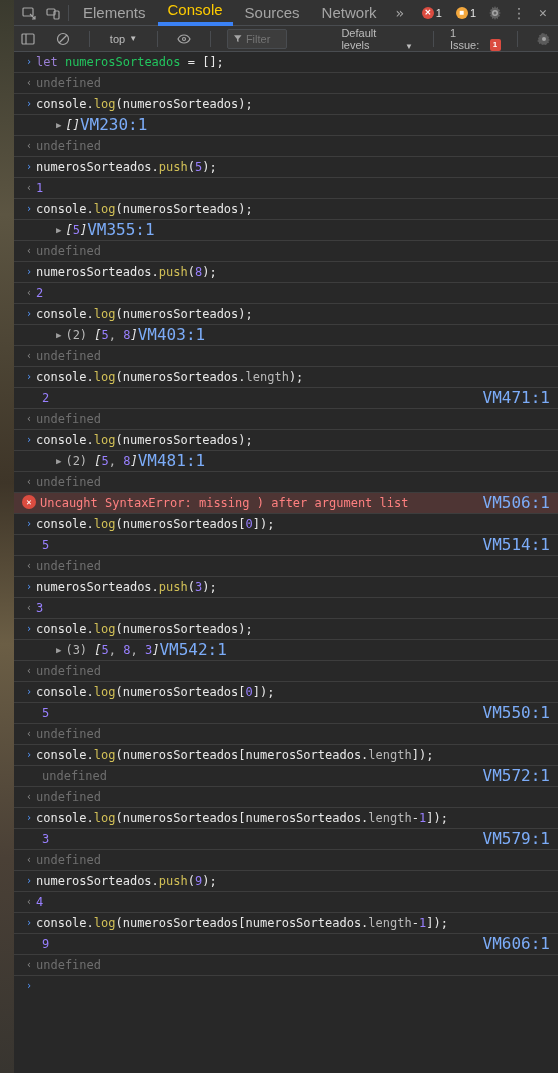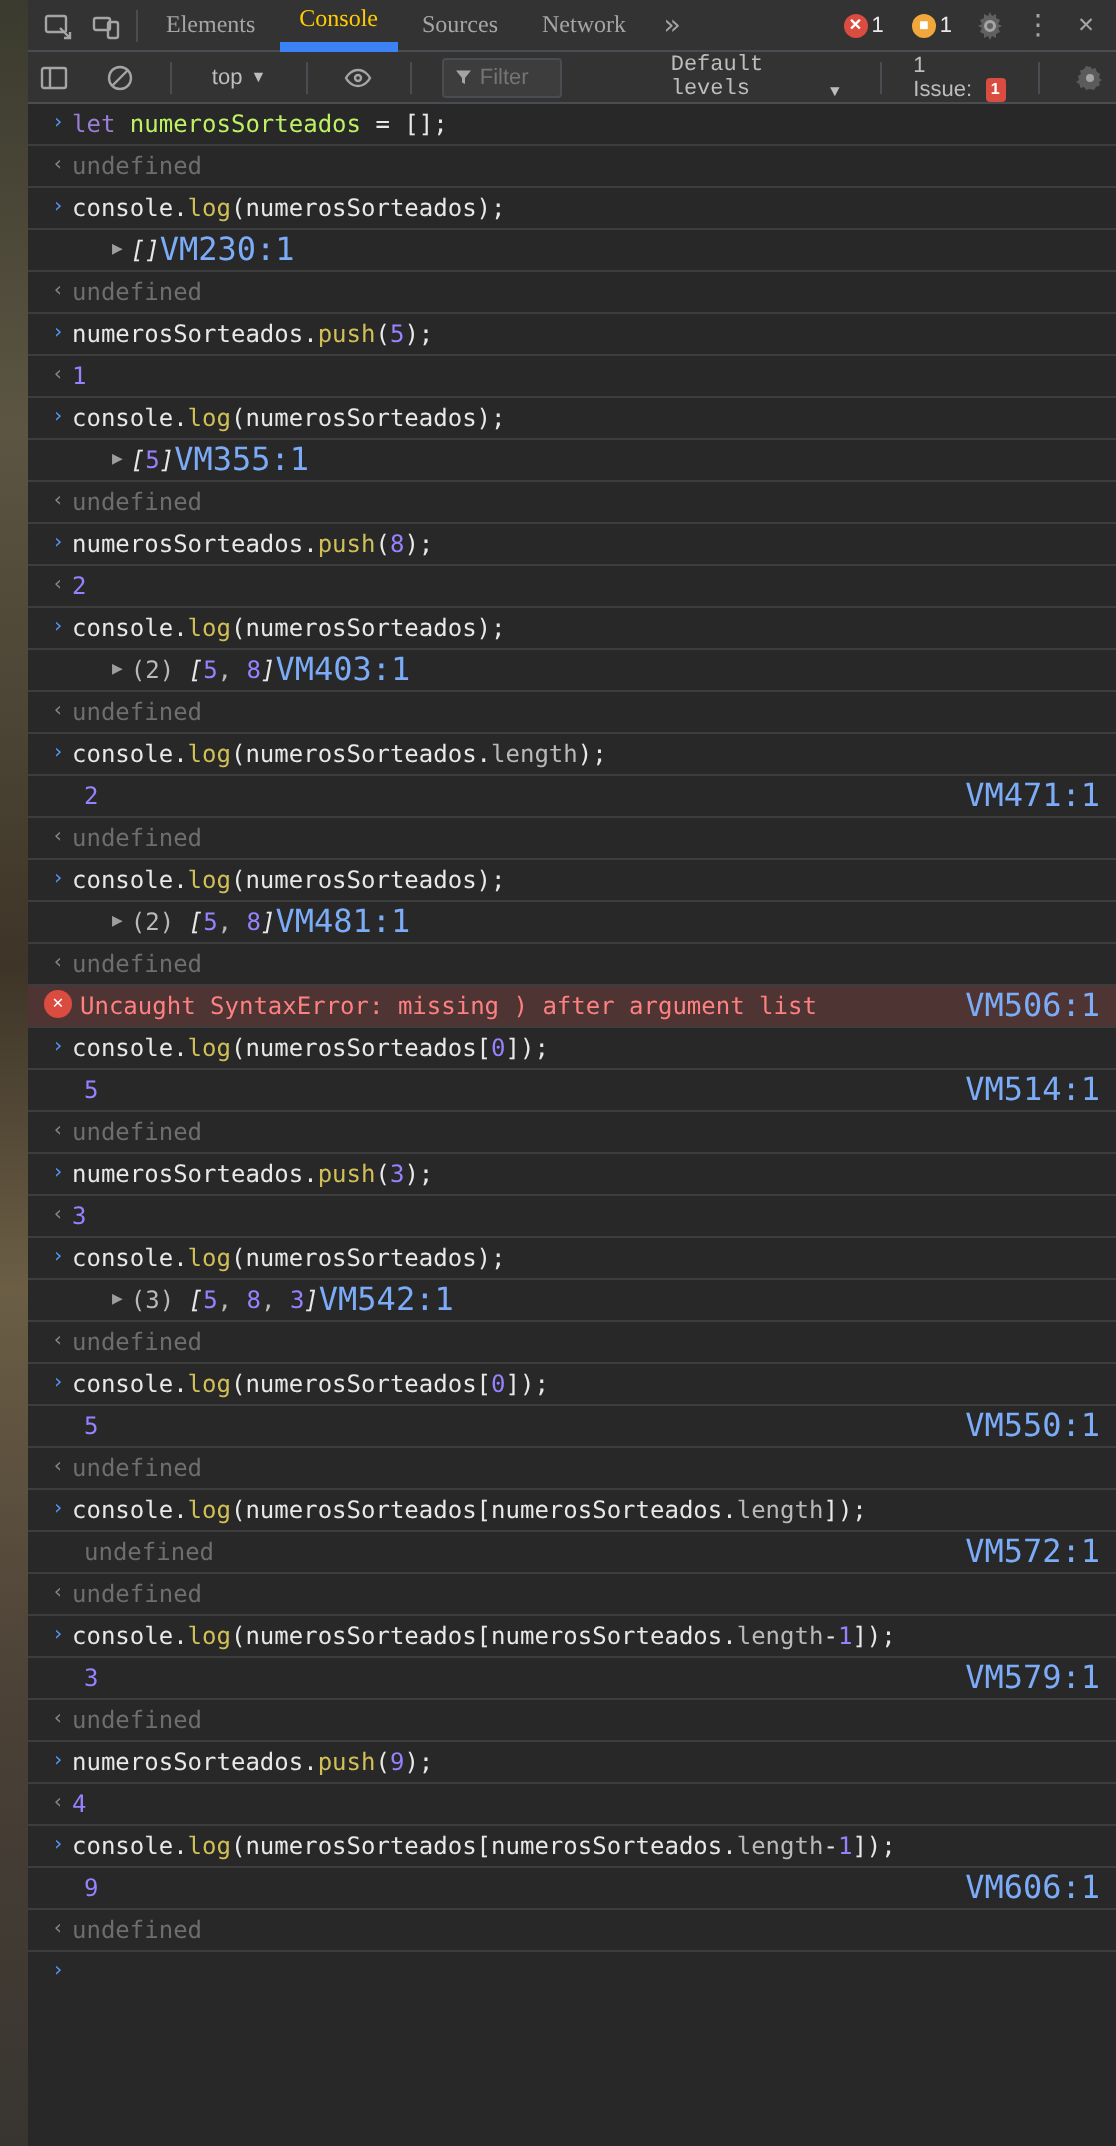--- a/index.html
+++ b/index.html
@@ -1,49 +1,49 @@
 <!DOCTYPE html>
 <html><head>
 <meta charset="utf-8">
 <style>
 * { margin:0; padding:0; box-sizing:border-box; }
 body { background:#282828; font-family:Consolas,Menlo,monospace; font-size:12px; color:#e8e8e8; width:558px; height:1073px; display:flex; }
 .sidebar { width:14px; background:linear-gradient(180deg,#3a3a2e 0%,#5c5542 20%,#3e3528 45%,#6b5e45 60%,#4a4036 80%,#383530 100%); }
 .main { flex:1; display:flex; flex-direction:column; background:#282828; }
 .tabs { height:26px; background:#333; border-bottom:1px solid #494c50; display:flex; align-items:center; padding:0 4px; gap:2px; }
 .tabs .ic { width:22px; height:22px; display:flex; align-items:center; justify-content:center; color:#a5a5a5; }
-.tab { padding:4px 10px; font-family:Liberation Serif, serif; font-size:12px; color:#a5a5a5; cursor:pointer; }
+.tab { padding:4px 10px; font-family:Liberation Sans, sans-serif; font-size:15px; color:#a5a5a5; cursor:pointer; }
 .tab.active { color:#fc0; border-bottom:6px solid #3b82f6; }
 .tabs .spacer { flex:1; }
 .err-badge { display:flex; align-items:center; gap:2px; padding:0 6px; font-family:'Segoe UI',sans-serif; font-size:11px; color:#e8e8e8; }
 .circ { width:12px; height:12px; border-radius:50%; display:flex; align-items:center; justify-content:center; font-size:8px; font-weight:bold; color:#fff; }
 .circ.red { background:#db4c40; }
 .circ.yel { background:#f2a73d; }
 .toolbar { height:26px; background:#333; border-bottom:1px solid #494c50; display:flex; align-items:center; padding:0 4px; gap:14px; }
 .toolbar .ic { width:22px; height:22px; display:flex; align-items:center; justify-content:center; color:#a5a5a5; }
 .sep { width:1px; height:16px; background:#494c50; margin:0 2px; }
 .ctx { font-family:'Segoe UI',sans-serif; font-size:11px; color:#bdbdbd; padding:0 4px; display:flex; align-items:center; gap:4px; }
 .filter { flex:1; background:#3d3d3d; border:1px solid #494c50; border-radius:2px; height:20px; display:flex; align-items:center; padding:0 6px; gap:4px; min-width:60px; }
 .filter input { background:transparent; border:none; color:#a5a5a5; font-family:'Segoe UI',sans-serif; font-size:11px; width:100%; outline:none; }
-.levels { font-family:Liberation Mono, monospace; font-size:11px; color:#bdbdbd; padding:0 4px; display:flex; align-items:flex-end; gap:3px;margin-left:36px; }
+.levels { font-family:Liberation Sans, sans-serif; font-size:11px; color:#bdbdbd; padding:0 4px; display:flex; align-items:flex-end; gap:3px;margin-left:36px; }
 .issue { font-family:'Segoe UI',sans-serif; font-size:11px; color:#bdbdbd; display:flex; align-items:flex-end; gap:4px; }
 .sq { width:12px; height:12px; background:#db4c40; color:#fff; display:flex; align-items:center; justify-content:center; font-size:8px; font-weight:bold; border-radius:2px; }
 .console { flex:1; overflow-y:auto; padding-bottom:8px; }
 .row { display:flex; align-items:flex-start; padding:2px 4px 2px 8px; border-bottom:1px solid #3d3d3d; min-height:18px; line-height:16px; }
 .row.final { border-bottom:none; }
 .arrow { width:14px; flex-shrink:0; color:#6e6e6e; font-size:10px; text-align:center; user-select:none; }
 .arrow.in::before { content:"›"; color:#59f; }
 .arrow.out::before { content:"‹"; color:#888; position:relative; top:0; }
 .content { flex:1; display:flex; align-items:flex-start; }
 .code { flex:1; white-space:pre-wrap; }
 .src { color:#7cacf8; font-size:16px; padding-right:4px; cursor:pointer; }
 .sub { padding-left:20px; display:flex; align-items:center; gap:4px; }
 .tri { color:#9e9e9e; font-size:9px; cursor:pointer; }
 .kw { color:#9a7fd5;text-align:right; }
-.var { color:#bef264; }
+.var { color:#22c55e; }
 .num { color:#9980ff; }
 .fn { color:#d2c057; }
 .obj { color:#e8e8e8; font-style:italic; }
 .prop { color:#b9b9b9; }
 .undef { color:#6e6e6e; }
 .row.err { background:#4e3534; }
 .row.err .content { color:#ff8080;gap:44px; }
 .errx { width:14px; height:14px; border-radius:50%; background:#db4c40; color:#fff; display:flex; align-items:center; justify-content:center; font-size:9px; font-weight:bold; margin-right:4px; flex-shrink:0; }
 svg { display:block; }
 </style>

